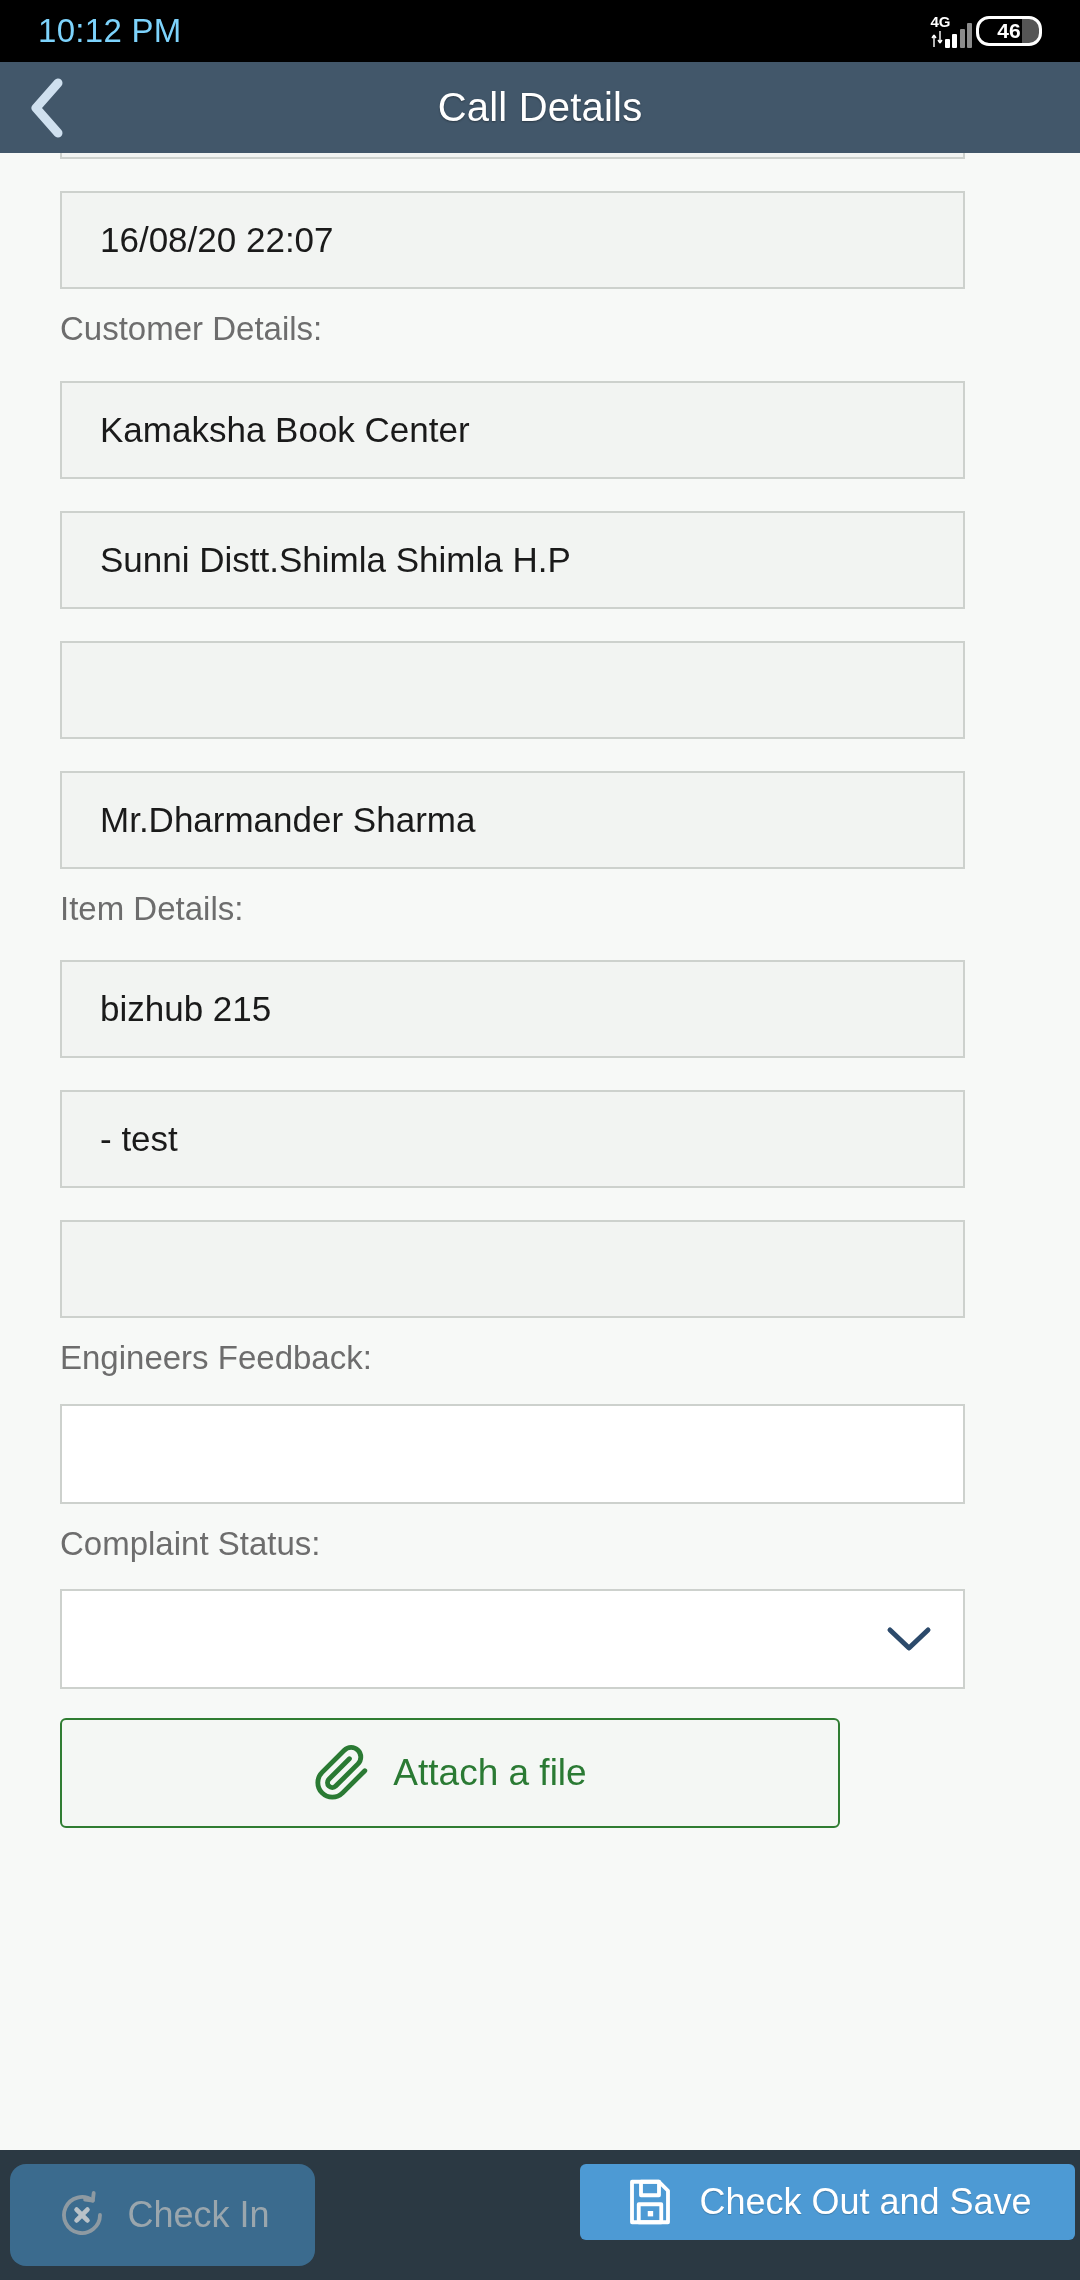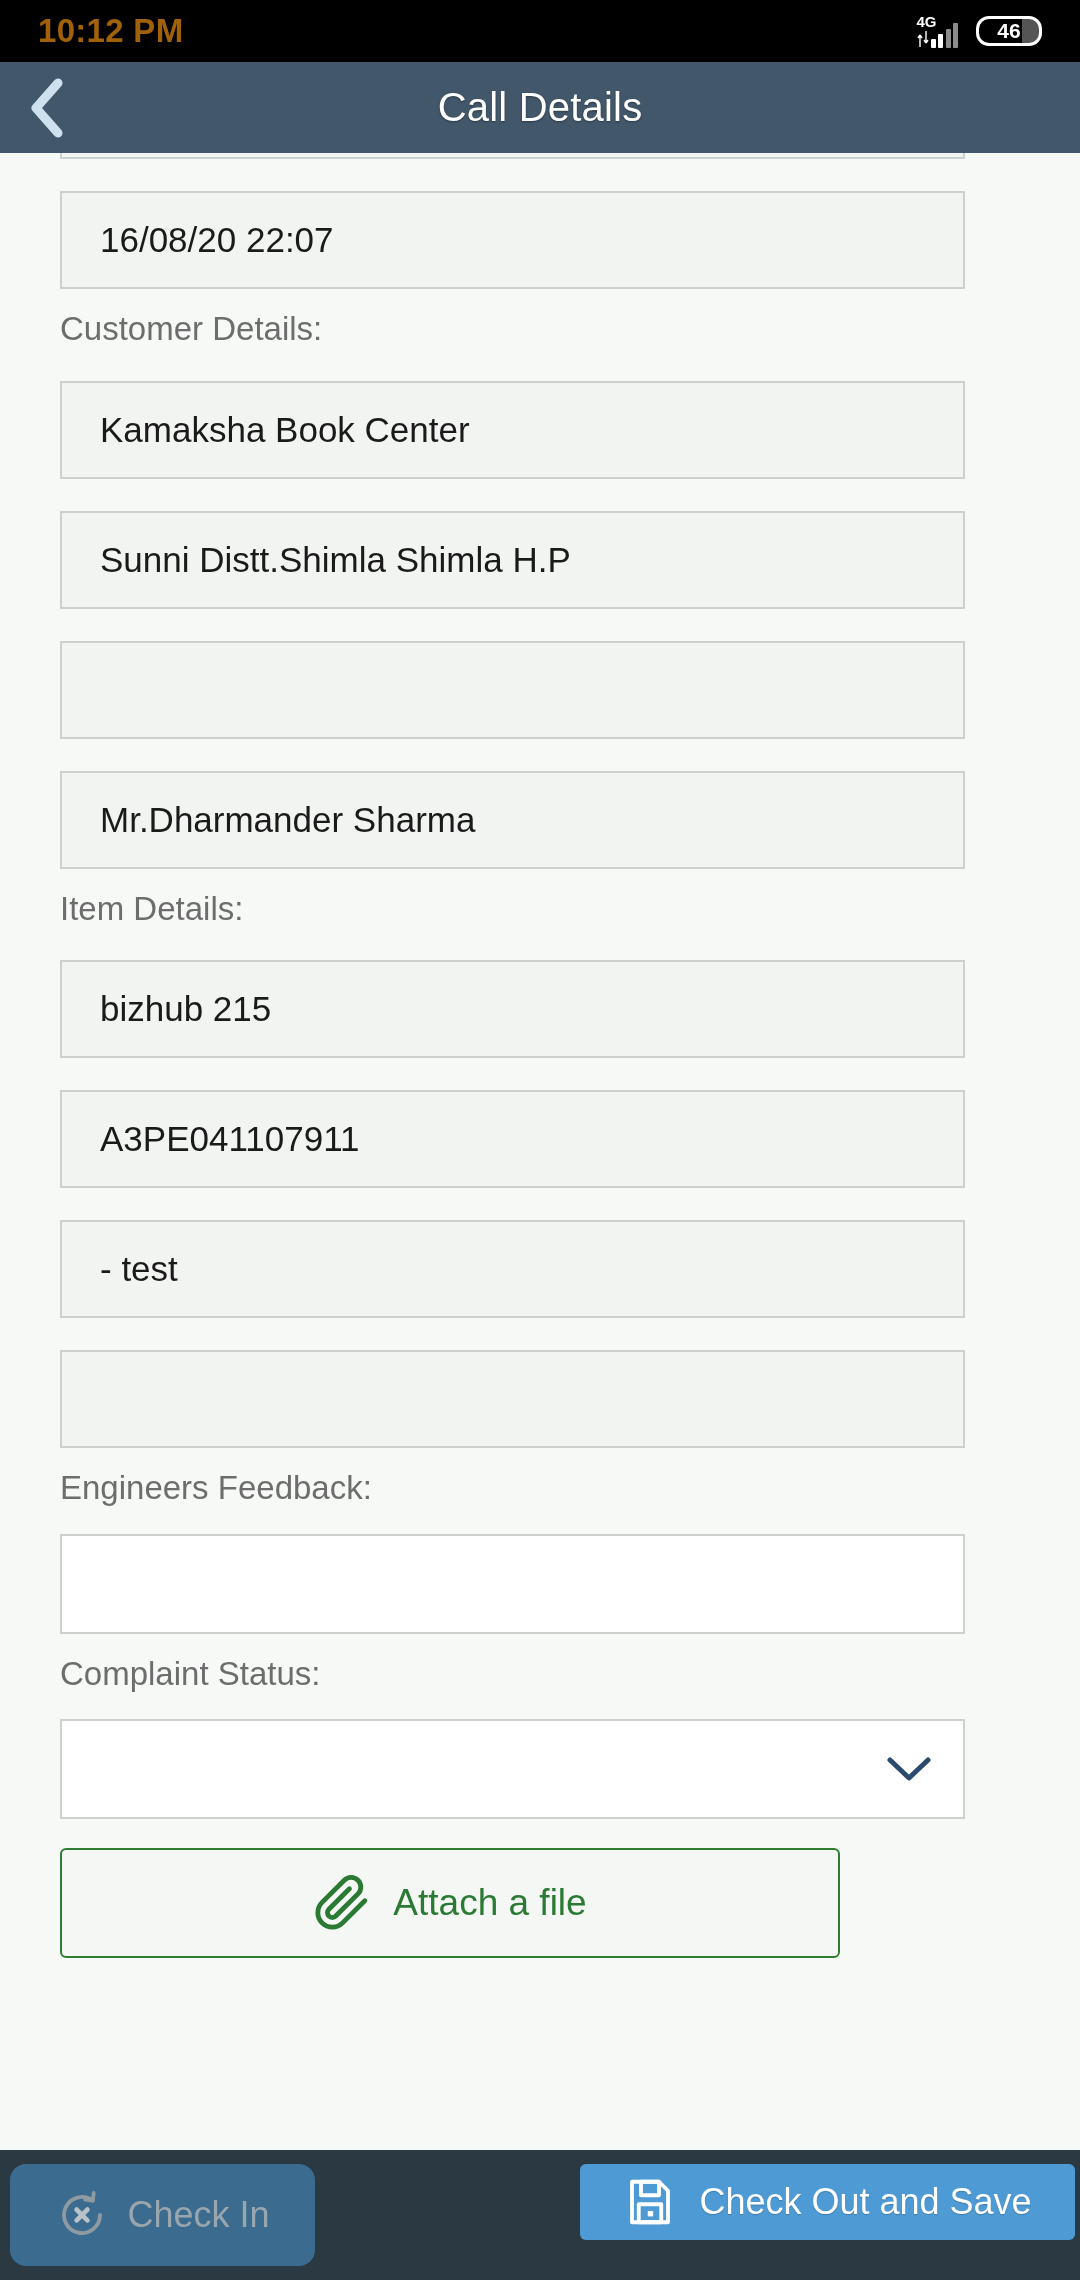--- a/index.html
+++ b/index.html
@@ -10,22 +10,22 @@
     overflow:hidden;
   }
   .phone { position:relative; width:1080px; height:2280px; overflow:hidden; background:#f7f9f7; }
 
   
   .statusbar {
     position:absolute; top:0; left:0; width:1080px; height:62px;
     background:#000; display:flex; align-items:center;
     justify-content:space-between; padding:0 38px;
   }
-  .status-time { color:#a16207; font-size:33px; font-weight:bold; letter-spacing:.3px; }
-  .status-right { display:flex; align-items:center; gap:18px; }
+  .status-time { color:#7dd3fc; font-size:33px; font-weight:normal; letter-spacing:.3px; }
+  .status-right { display:flex; align-items:center; gap:4px; }
   .net-wrap { display:flex; align-items:flex-end; gap:2px; position:relative; height:34px; }
   .net-label { color:#fff; font-size:15px; font-weight:bold; line-height:1; position:absolute; top:0px; left:0px; }
   .arrows { position:absolute; left:0px; bottom:1px; width:12px; height:16px; }
   .bars { display:flex; align-items:flex-end; gap:2.5px; height:26px; margin-left:14px; }
   .bars i { display:block; width:5px; background:#8b8b8b; border-radius:1px; }
   .bars i.on { background:#fff; }
   .bars i:nth-child(1){ height:9px; }
   .bars i:nth-child(2){ height:14px; }
   .bars i:nth-child(3){ height:19px; }
   .bars i:nth-child(4){ height:25px; }
@@ -150,21 +150,20 @@
     <div class="label">Customer Details:</div>
 
     <div class="field">Kamaksha Book Center</div>
     <div class="field">Sunni Distt.Shimla  Shimla H.P</div>
     <div class="field"></div>
     <div class="field">Mr.Dharmander Sharma</div>
 
     <div class="label">Item Details:</div>
 
     <div class="field">bizhub 215</div>
-    <div class="field">A3PE041107911</div>
     <div class="field">- test</div>
     <div class="field"></div>
 
     <div class="label">Engineers Feedback:</div>
     <div class="textarea" placeholder=""></div>
 
     <div class="label">Complaint Status:</div>
     <div class="select">
       <span class="value"></span>
       <svg width="48" height="30" viewBox="0 0 48 30">

